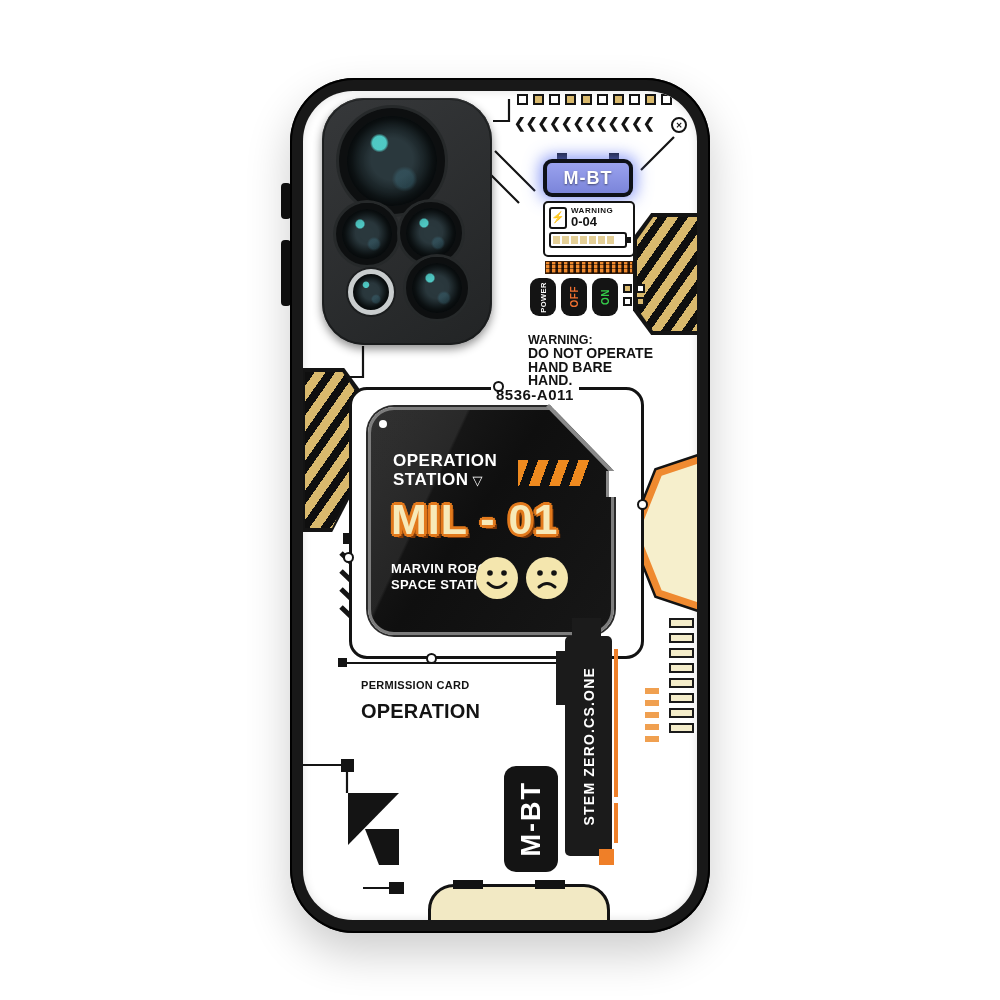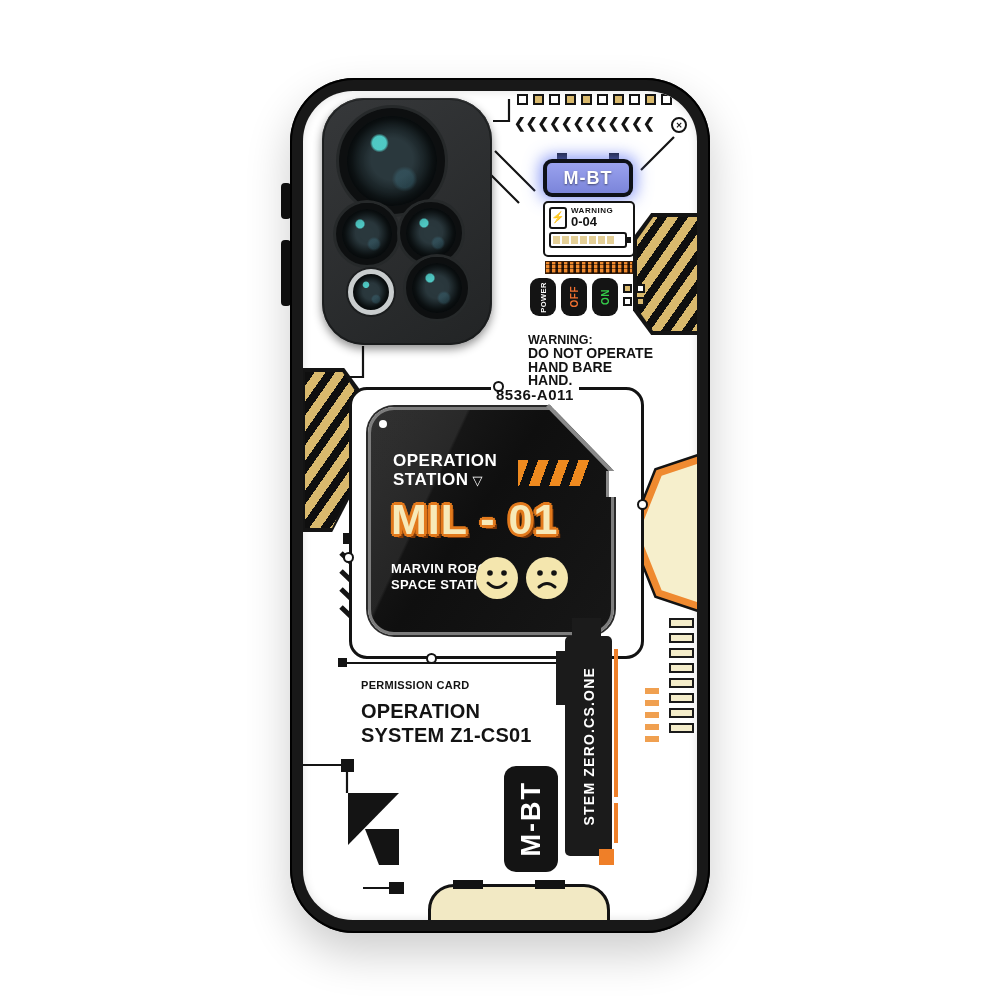--- a/index.html
+++ b/index.html
@@ -309,21 +309,20 @@
 
     <div class="warning">
       <span class="w-title">WARNING:</span>
       <span class="w-line">DO NOT OPERATE</span>
       <span class="w-line">HAND BARE HAND.</span>
     </div>
 
     <div class="permission">PERMISSION CARD</div>
     <div class="footer">
       <span>OPERATION</span>
-      <span>SYSTEM Z1-CS01</span>
     </div>
 
     <div class="mod-stub"></div>
     <div class="mod-notch"></div>
     <div class="mod-main">
       <span>STEM ZERO.CS.ONE</span>
     </div>
     <div class="mod-line1"></div>
     <div class="mod-line2"></div>
     <div class="mod-orange"></div>

